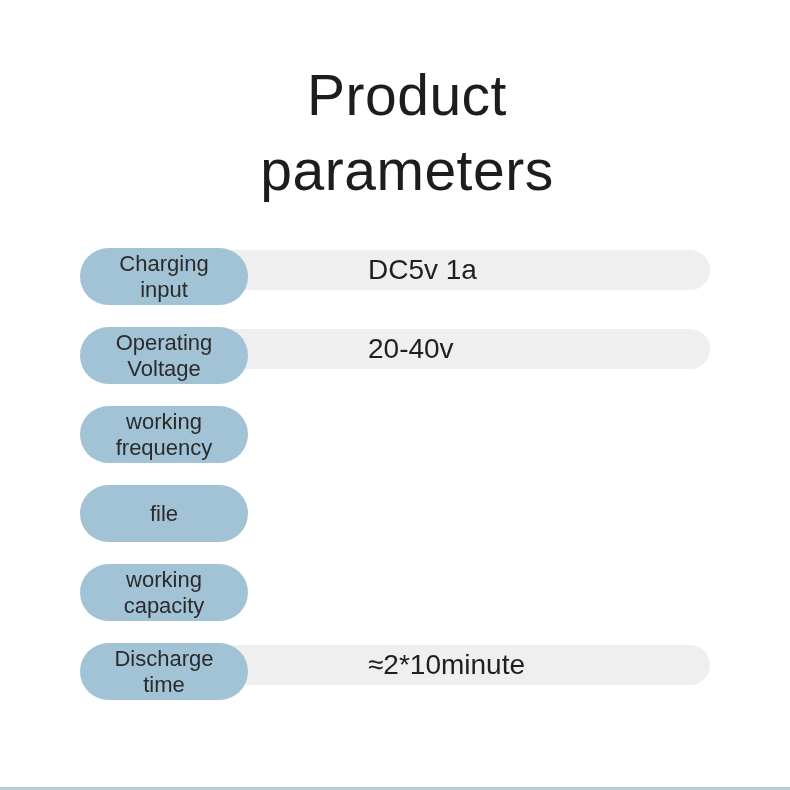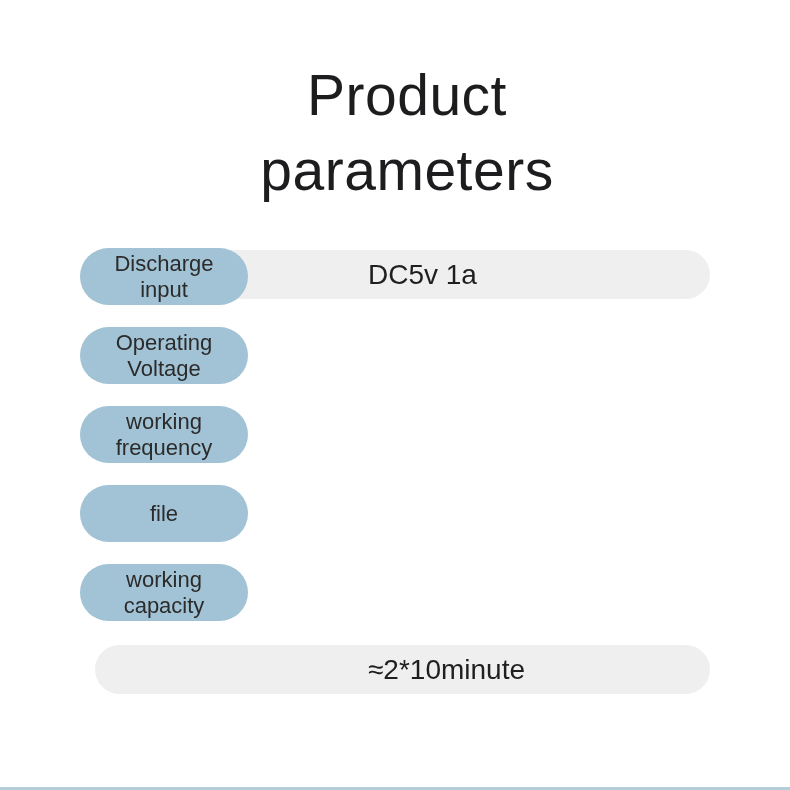--- a/index.html
+++ b/index.html
@@ -43,21 +43,21 @@
   .row {
     position: relative;
     height: 53px;
     margin-bottom: 26px;
   }
   .bar {
     position: absolute;
     left: 95px;
     right: 80px;
     top: 0;
-    height: 49px;
+    height: 40px;
     background: #efefef;
     border-radius: 27px;
   }
   .pill {
     position: absolute;
     left: 80px;
     top: -2px;
     width: 168px;
     height: 57px;
     background: #a2c3d5;
@@ -99,26 +99,29 @@
   <h1 class="page-title">Product
 parameters</h1>
 
   <div class="rows">
 
     <div class="row">
       <div class="bar">
         <span class="value">DC5v 1a</span>
       </div>
       <div class="pill">
-        <span class="pill-label">Discharge
+        <span class="pill-label">Charging
 input</span>
       </div>
     </div>
 
     <div class="row">
+      <div class="bar">
+        <span class="value">20-40v</span>
+      </div>
       <div class="pill">
         <span class="pill-label">Operating
 Voltage</span>
       </div>
     </div>
 
     <div class="row">
       <div class="pill">
         <span class="pill-label">working
 frequency</span>
@@ -135,19 +138,23 @@
       <div class="pill">
         <span class="pill-label">working
 capacity</span>
       </div>
     </div>
 
     <div class="row">
       <div class="bar">
         <span class="value">≈2*10minute</span>
       </div>
+      <div class="pill">
+        <span class="pill-label">Discharge
+time</span>
+      </div>
     </div>
 
   </div>
 
   <div class="bottom-strip"></div>
 
 </div>
 
 </body></html>

